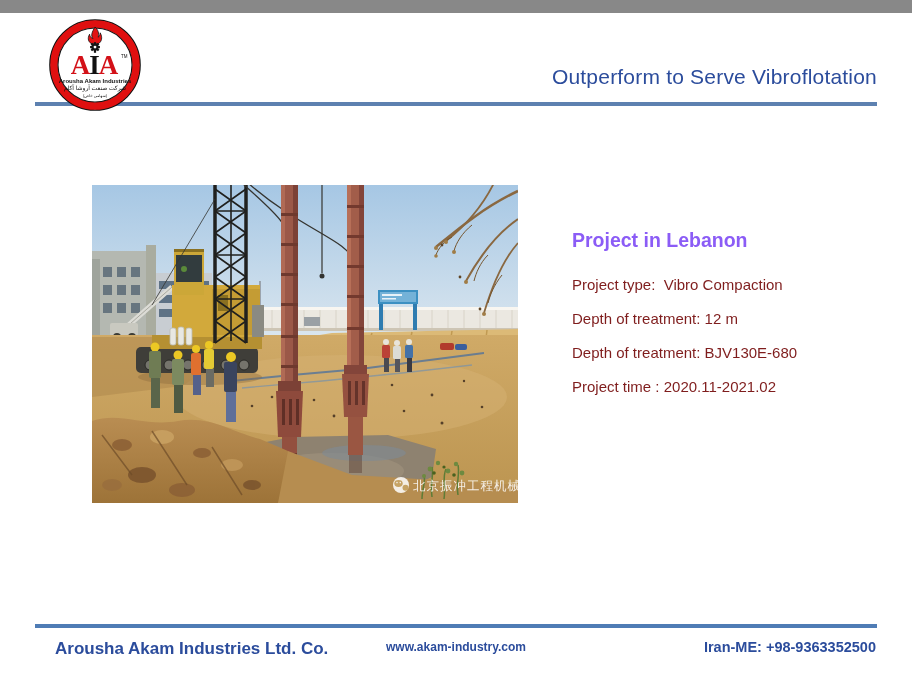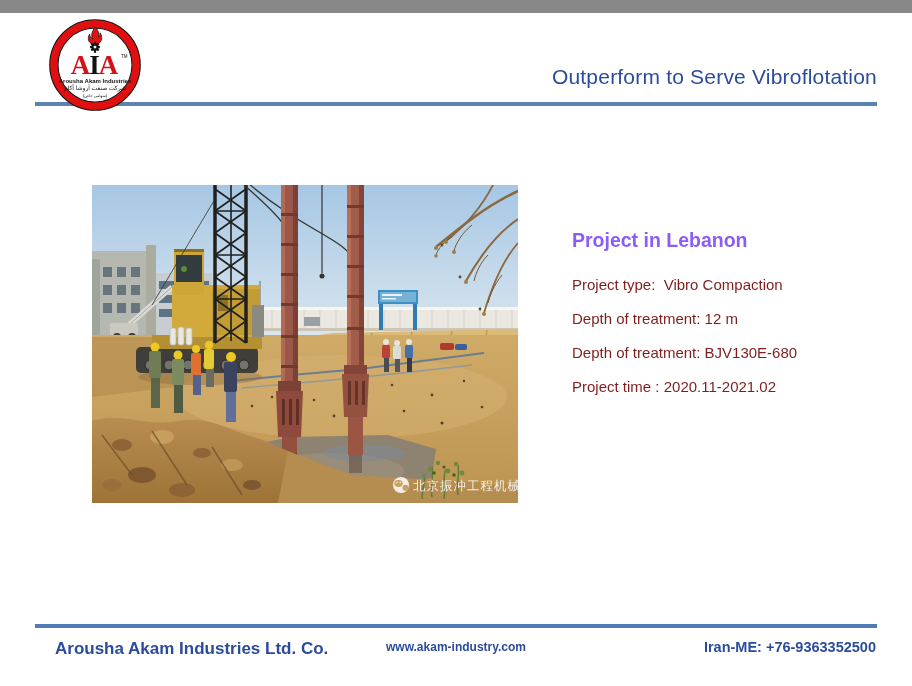--- a/index.html
+++ b/index.html
@@ -393,15 +393,15 @@
   <section class="details">
     <p class="detail-line">Project type:  Vibro Compaction</p>
     <p class="detail-line">Depth of treatment: 12 m</p>
     <p class="detail-line">Depth of treatment: BJV130E-680</p>
     <p class="detail-line">Project time : 2020.11-2021.02</p>
   </section>
 
   <div class="footer-rule"></div>
   <span class="footer-company">Arousha Akam Industries Ltd. Co.</span>
   <span class="footer-website">www.akam-industry.com</span>
-  <span class="footer-contact">Iran-ME: +76-9363352500</span>
+  <span class="footer-contact">Iran-ME: +98-9363352500</span>
 
 </div>
 
 </body></html>

